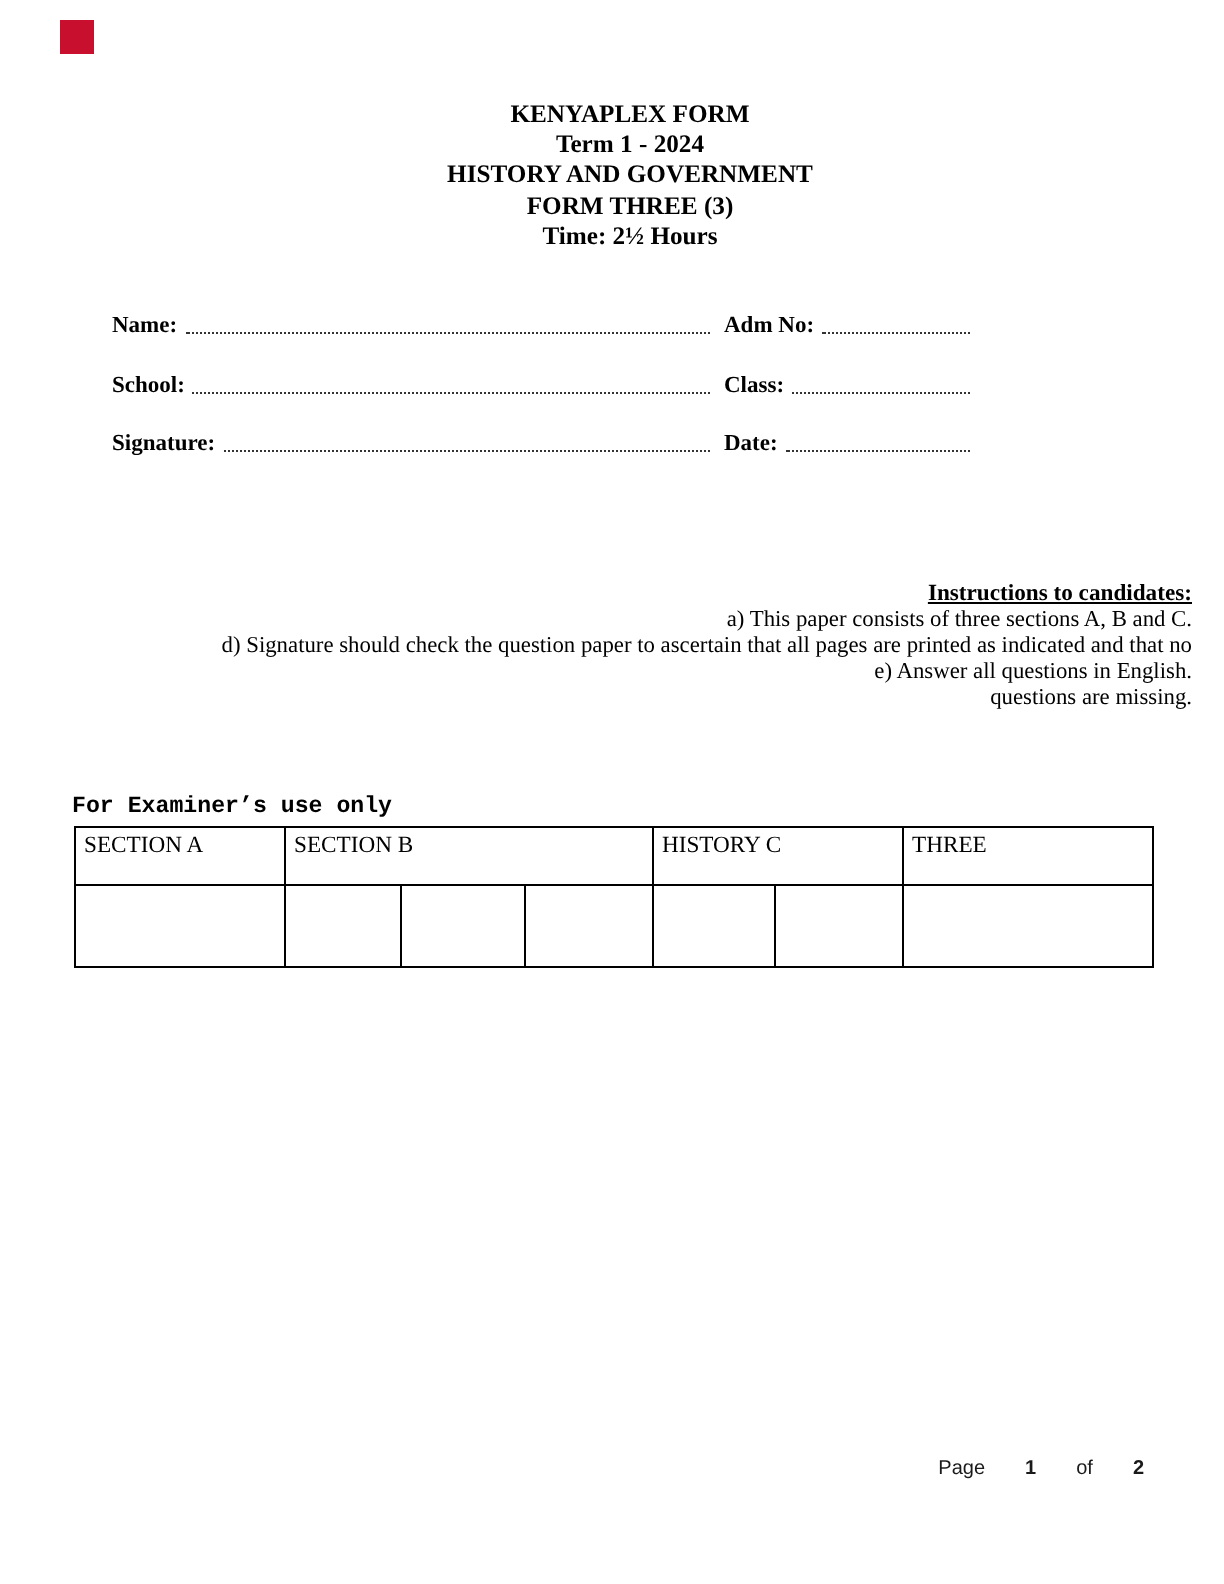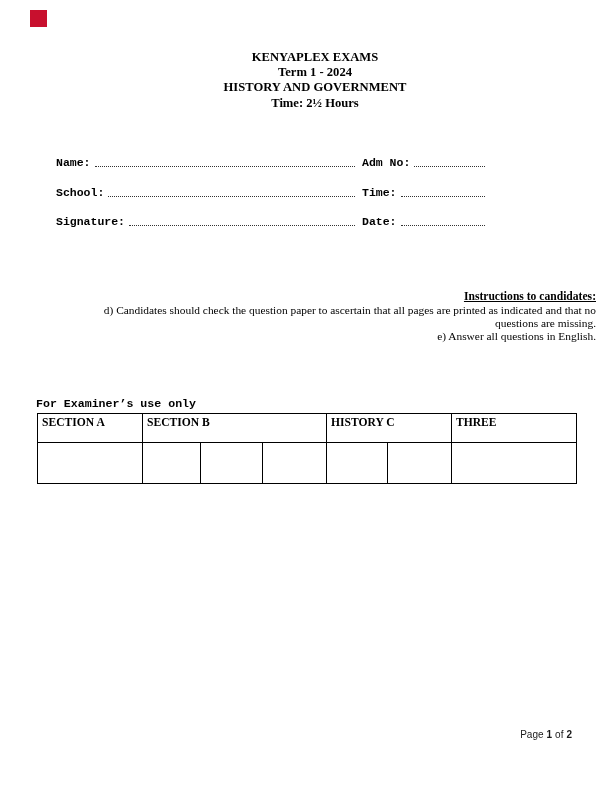--- a/index.html
+++ b/index.html
@@ -44,21 +44,21 @@
     position: absolute;
     left: 56px;
     width: 432px;
     display: flex;
     align-items: baseline;
     font-size: 11.5px;
     line-height: 12px;
   }
   .field-row .left-part  { width: 302px; display: flex; align-items: baseline; }
   .field-row .right-part { flex: 1; display: flex; align-items: baseline; margin-left: 4px; }
-  .field-label { font-weight: bold; white-space: nowrap; font-family: Liberation Mono, monospace; }
+  .field-label { font-weight: bold; white-space: nowrap; }
   .dots {
     flex: 1;
     border-bottom: 1.5px dotted #333;
     margin: 0 3px 2px 4px;
     height: 1px;
     align-self: flex-end;
   }
   .row-name      { top: 157px; }
   .row-school    { top: 187px; justify-content: space-between; }
   .row-signature { top: 216px; text-align: center; }
@@ -97,95 +97,97 @@
   }
   table.examiner-table {
     position: absolute;
     left: 37px;
     top: 413px;
     border-collapse: collapse;
     table-layout: fixed;
   }
   table.examiner-table td {
     border: 1.5px solid #000;
-    font-weight: bold;
+    font-weight: normal;
     font-size: 11.6px;
     vertical-align: top;
     padding: 2px 4px;
     white-space: nowrap;
     overflow: hidden;
     margin-top: 15px;
   }
   table.examiner-table tr.head-row td { height: 29px; }
   table.examiner-table tr.body-row td { height: 41px; }
 
   
   .page-footer {
     position: absolute;
     top: 729px;
     right: 40px;
     display: flex;
-    gap: 3px;
+    gap: 20px;
     font-family: "Liberation Sans", sans-serif;
     font-size: 10px;
     line-height: 12px;
     color: #1a1a1a;
   }
   .page-footer .bold { font-weight: bold; }
 </style>
 </head>
 <body>
 
 <div class="red-marker"></div>
 
 <div class="exam-header">
-  <div class="title-line">KENYAPLEX EXAMS</div>
+  <div class="title-line">KENYAPLEX FORM</div>
   <div class="title-line">Term 1 - 2024</div>
   <div class="title-line">HISTORY AND GOVERNMENT</div>
+  <div class="title-line">FORM THREE (3)</div>
   <div class="title-line">Time: 2½ Hours</div>
 </div>
 
 <div class="field-row row-name">
   <div class="left-part">
     <span class="field-label">Name:</span>
     <span class="dots"></span>
   </div>
   <div class="right-part">
     <span class="field-label">Adm No:</span>
     <span class="dots"></span>
   </div>
 </div>
 
 <div class="field-row row-school">
   <div class="left-part">
     <span class="field-label">School:</span>
     <span class="dots"></span>
   </div>
   <div class="right-part">
-    <span class="field-label">Time:</span>
+    <span class="field-label">Class:</span>
     <span class="dots"></span>
   </div>
 </div>
 
 <div class="field-row row-signature">
   <div class="left-part">
     <span class="field-label">Signature:</span>
     <span class="dots"></span>
   </div>
   <div class="right-part">
     <span class="field-label">Date:</span>
     <span class="dots"></span>
   </div>
 </div>
 
 <div class="instructions">
   <div class="heading">Instructions to candidates:</div>
-  <div class="line">d) Candidates should check the question paper to ascertain that all pages are printed as indicated and that no</div>
+  <div class="line">a) This paper consists of three sections A, B and C.</div>
+  <div class="line">d) Signature should check the question paper to ascertain that all pages are printed as indicated and that no</div>
+  <div class="line">e) Answer all questions in English.</div>
   <div class="line">questions are missing.</div>
-  <div class="line">e) Answer all questions in English.</div>
 </div>
 
 <div class="examiner-heading">For Examiner’s use only</div>
 
 <table class="examiner-table">
   <colgroup>
     <col style="width:105px">
     <col style="width:58px">
     <col style="width:62px">
     <col style="width:64px">

